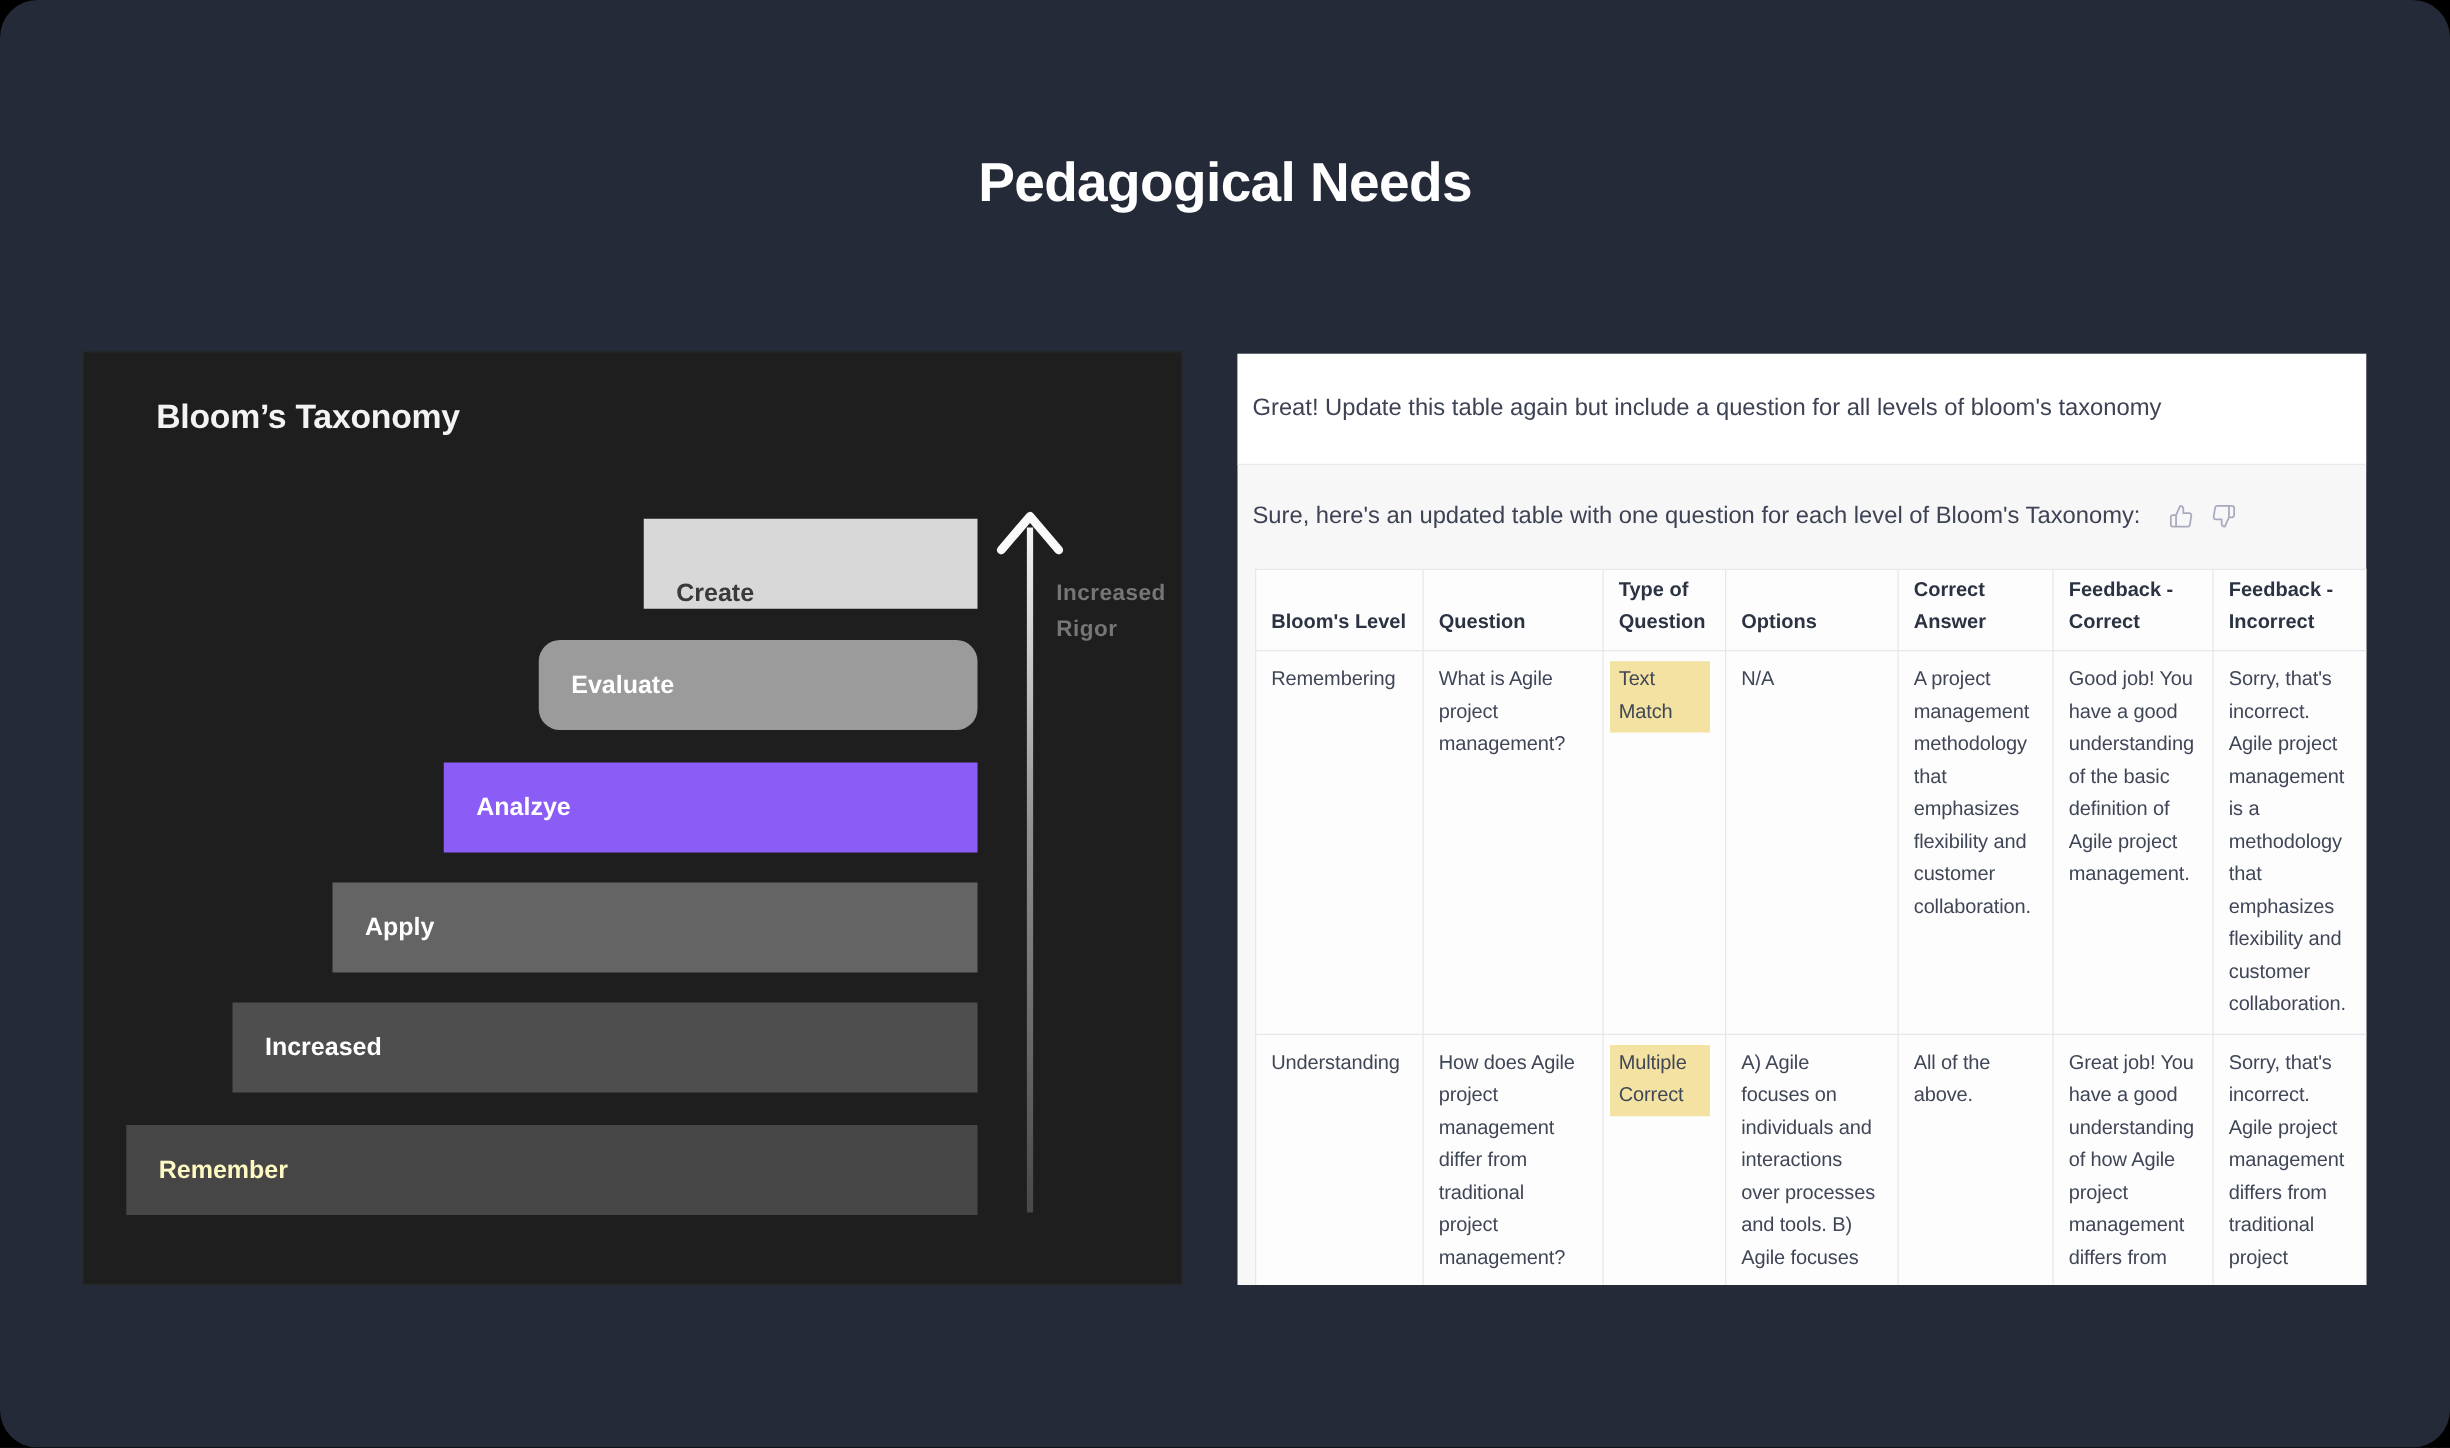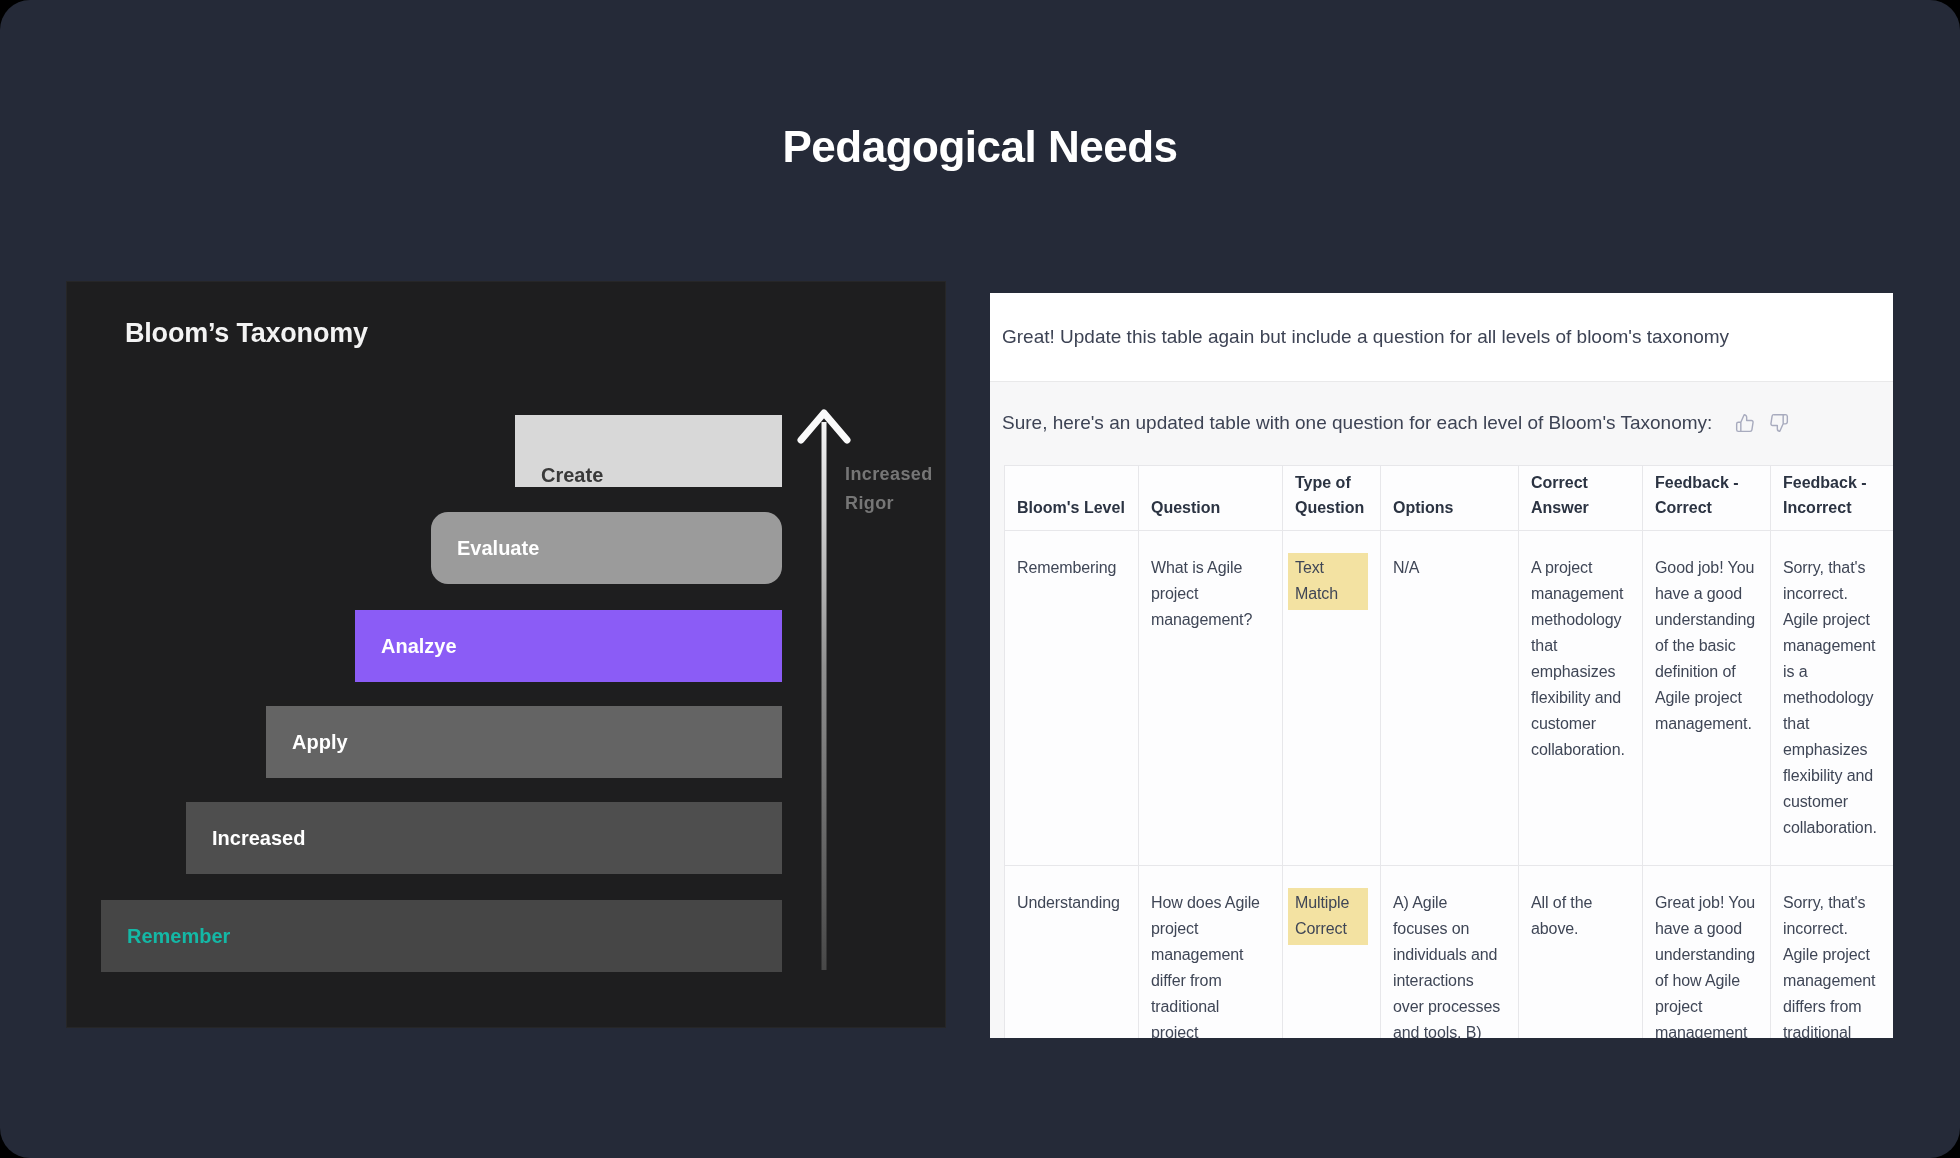--- a/index.html
+++ b/index.html
@@ -45,21 +45,21 @@
   .step5{left:34px; top:618px;width:681px;}
   .rigor-arrow{position:absolute;left:722px;top:124px;}
   .rigor-label{
     position:absolute;left:778px;top:178px;
     font-size:18px;font-weight:600;color:#767676;
     line-height:29px;letter-spacing:0.4px;
   }
   .rigor-label span{display:block;}
   
   .chat-panel{
-    position:absolute;left:990px;top:293px;width:903px;height:745px;
+    position:absolute;left:990px;top:283px;width:903px;height:745px;
     background:#f7f7f8;
     overflow:hidden;
   }
   .user-message{
     height:89px;background:#ffffff;
     border-bottom:1px solid #e9e9ea;
     display:flex;align-items:center;
     padding:0 12px;box-sizing:border-box;
     font-size:19px;color:#3d4354;
   }
@@ -83,21 +83,21 @@
   th,td{border:1px solid #e7e7ea;box-sizing:border-box;text-align:left;}
   th{
     font-size:16px;font-weight:700;color:#2b3342;
     vertical-align:bottom;
     padding:4px 12px 10px 12px;
     line-height:25px;
   }
   td{
     font-size:16px;color:#3f4656;
     vertical-align:top;
-    padding:24px 12px;
+    padding:10px 12px;
     line-height:26px;
     letter-spacing:-0.1px;
   }
   .col0{width:134px;} .col1{width:144px;} .col2{width:98px;}
   .col3{width:138px;} .col4{width:124px;} .col5{width:128px;} .col6{width:123px;}
   th.col0{white-space:nowrap;}
   .chip{
     display:inline-block;
     padding:2px 7px 3px 7px;
     margin:-2px 0 0 -7px;
@@ -121,21 +121,21 @@
         </div>
         <div class="step step2" style="background: #8b5cf6; color: rgb(255, 255, 255);">
           <span>Analzye</span>
         </div>
         <div class="step step3" style="background: rgb(100, 100, 100); color: rgb(255, 255, 255);">
           <span>Apply</span>
         </div>
         <div class="step step4" style="background: rgb(78, 78, 78); color: rgb(255, 255, 255);">
           <span>Increased</span>
         </div>
-        <div class="step step5" style="background: rgb(70, 70, 70); color: #14b8a6;">
+        <div class="step step5" style="background: rgb(70, 70, 70); color: #fef9c3;">
           <span>Remember</span>
         </div>
       </div>
 
     <svg class="rigor-arrow" width="70" height="570" viewBox="0 0 70 570">
       <defs>
         <linearGradient id="shaftGrad" x1="0" y1="0" x2="0" y2="1">
           <stop offset="0" stop-color="#f5f5f5"></stop>
           <stop offset="0.45" stop-color="#8f8f8f"></stop>
           <stop offset="1" stop-color="#484848"></stop>

